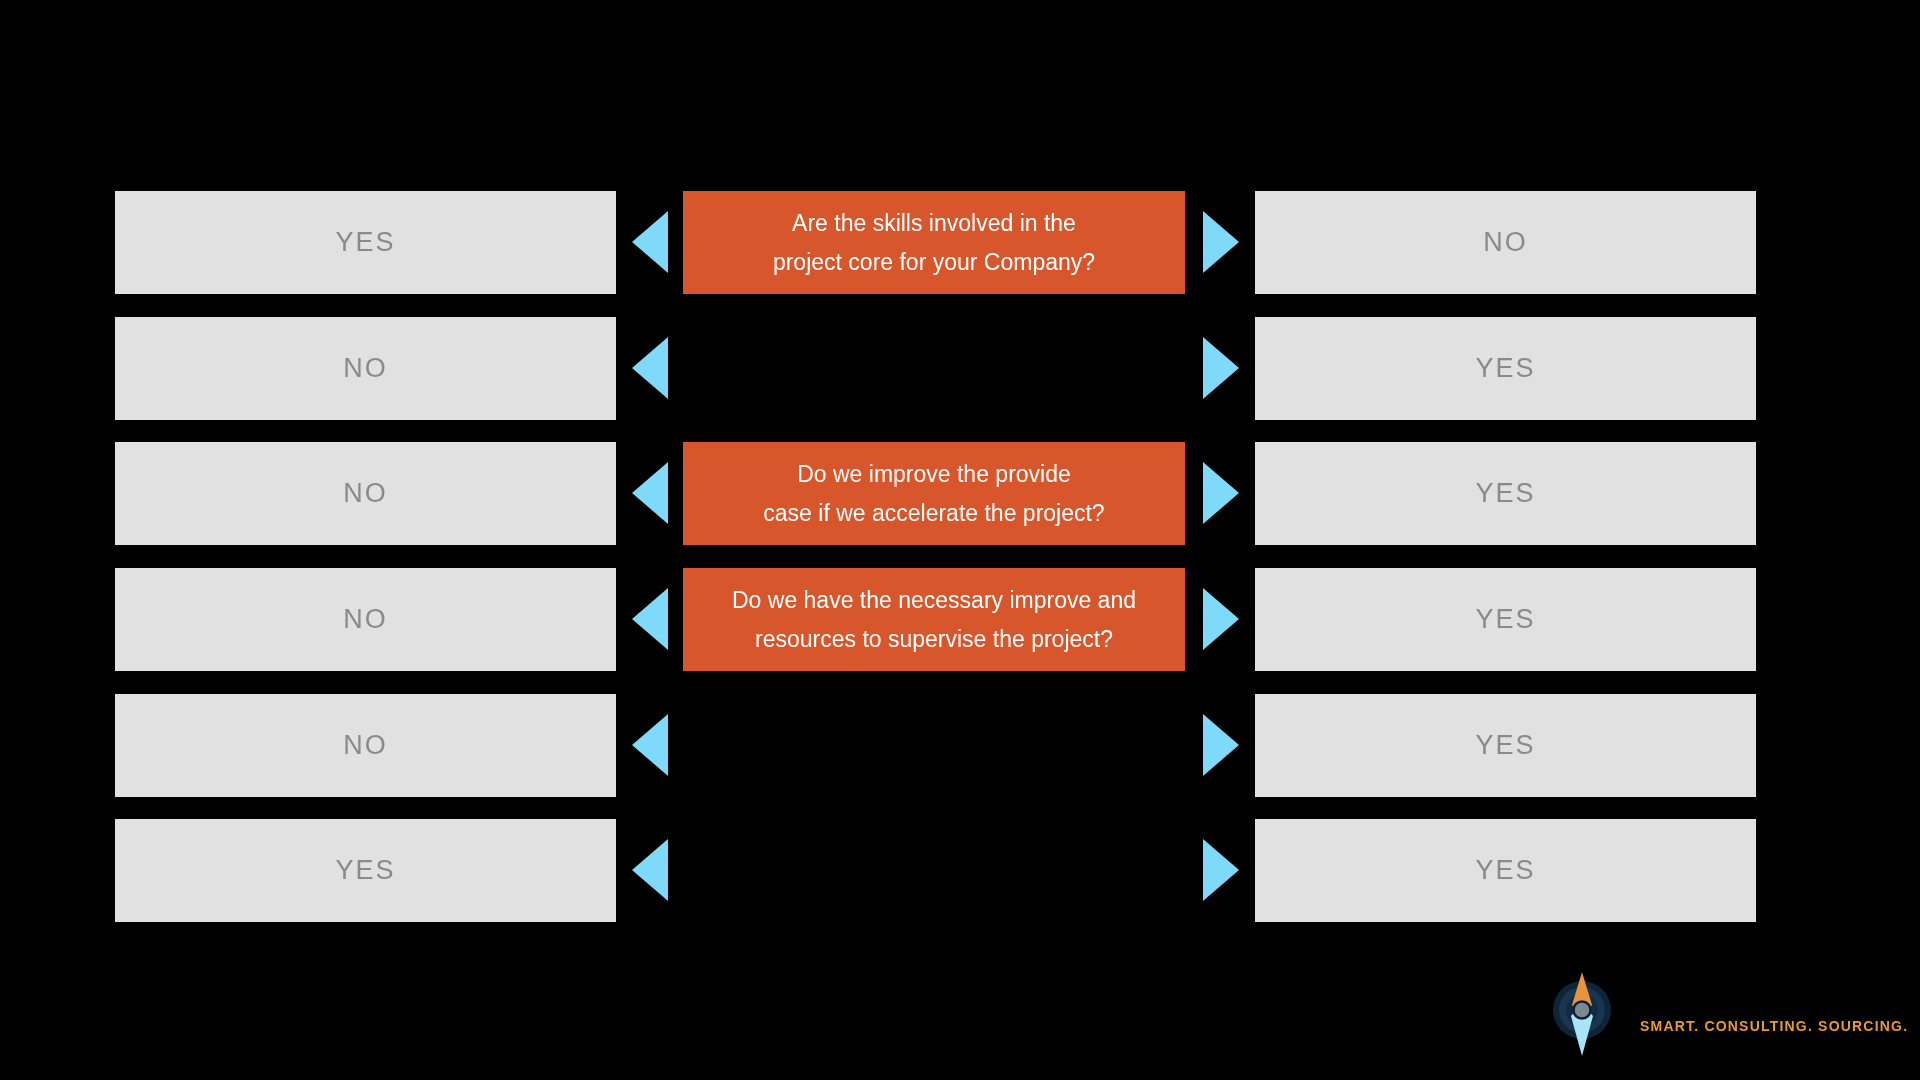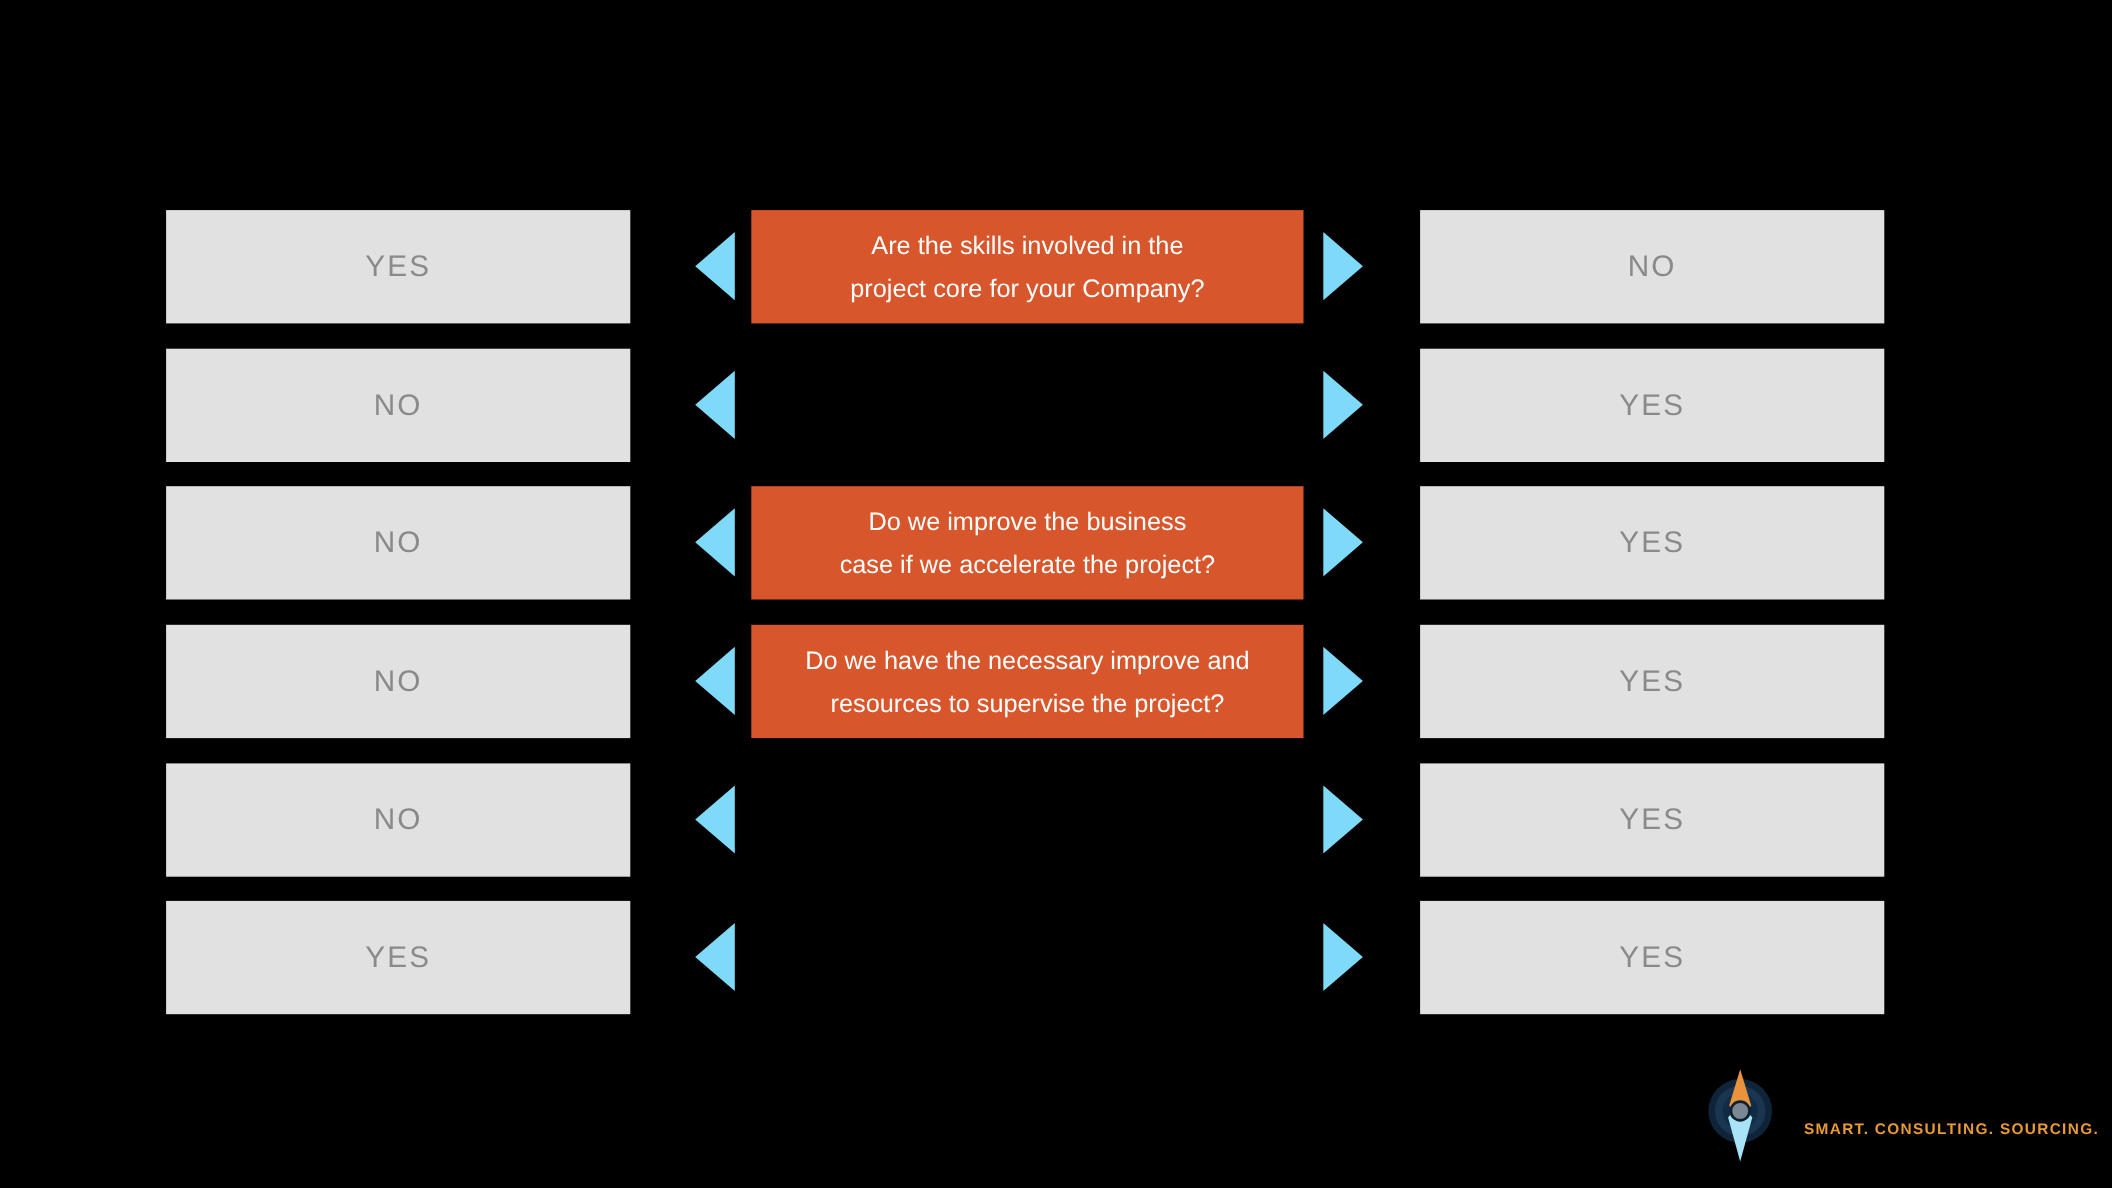--- a/index.html
+++ b/index.html
@@ -17,27 +17,26 @@
   }
   .row {
     position: absolute;
     left: 0;
     width: 1920px;
     height: 103px;
   }
   .abox {
     position: absolute;
     top: 0;
-    width: 422px;
+    width: 501px;
     height: 103px;
     background: var(--answer_box, #E1E1E1);
     display: flex;
     align-items: center;
     justify-content: center;
-    margin-left: 36px;
   }
   .abox.left  { left: 115px; }
   .abox.right { left: 1255px; }
   .alabel {
     font-size: 27px;
     font-weight: 400;
     letter-spacing: 2px;
     color: var(--answer_text, #8A8A8A);
   }
   .qbox {
@@ -120,21 +119,21 @@
       <span class="alabel">YES</span>
     </div>
   </div>
 
   <div class="row" style="top:442px">
     <div class="abox left">
       <span class="alabel">NO</span>
     </div>
     <div class="arrow arrow-left"></div>
     <div class="qbox">
-      <span class="qlabel">Do we improve the business
+      <span class="qlabel">Do we improve the provide
 case if we accelerate the project?</span>
     </div>
     <div class="arrow arrow-right"></div>
     <div class="abox right">
       <span class="alabel">YES</span>
     </div>
   </div>
 
   <div class="row" style="top:568px">
     <div class="abox left">

